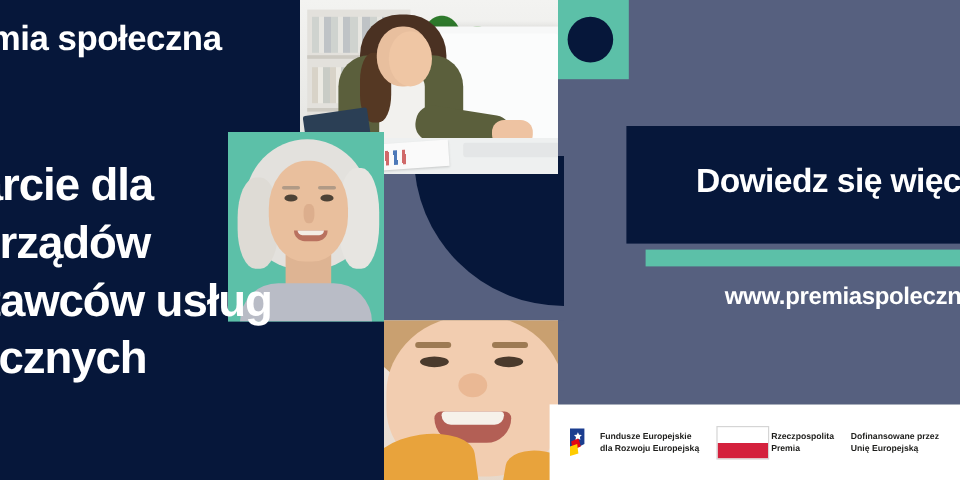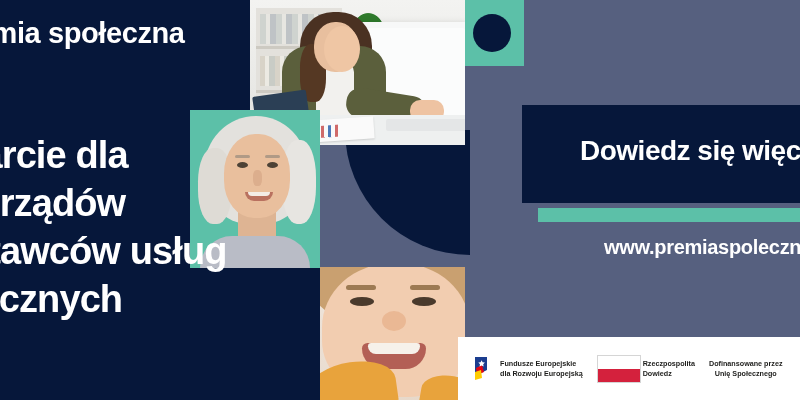--- a/index.html
+++ b/index.html
@@ -111,21 +111,21 @@
   .cta-bar{position:absolute;left:538px;top:208px;width:290px;height:14px;background:#5cc0a8;}
   .cta-url{position:absolute;left:604px;top:236px;color:#ffffff;font-size:20px;
      font-weight:700;letter-spacing:-.3px;white-space:nowrap;}
 
   
   .footer{position:absolute;left:458px;top:337px;width:342px;height:63px;background:#ffffff;
      display:flex;align-items:center;}
   .logo-row{display:flex;align-items:center;gap:14px;padding-left:16px;}
   .logo-unit{display:flex;align-items:center;gap:2px;}
   .logo-cap{font-size:7.2px;line-height:1.35;color:#1d1d1b;font-weight:700;white-space:nowrap;}
-  .logo-cap.right{text-align:center;}
+  .logo-cap.right{text-align:left;}
 
   .fe-mark{width:24px;height:26px;position:relative;flex:0 0 auto;}
   .pl-flag{width:42px;height:26px;border:0.5px solid #d5d5d5;flex:0 0 auto;
      background:linear-gradient(180deg,#ffffff 0 50%,#d4213d 50% 100%);}
 </style>
 </head>
 <body>
 
 <div id="banner">
 
@@ -227,28 +227,28 @@
         <div class="logo-cap">
           <div>Fundusze Europejskie</div>
           <div>dla Rozwoju Europejską</div>
         </div>
       </div>
 
       <div class="logo-unit">
         <div class="pl-flag"></div>
         <div class="logo-cap">
           <div>Rzeczpospolita</div>
-          <div>Dowiedz</div>
+          <div>Premia</div>
         </div>
       </div>
 
       <div class="logo-unit">
         <div class="logo-cap right">
           <div>Dofinansowane przez</div>
-          <div>Unię Społecznego</div>
+          <div>Unię Europejską</div>
         </div>
 
       </div>
 
     </div>
   </div>
 
 </div>
 
 </body></html>

